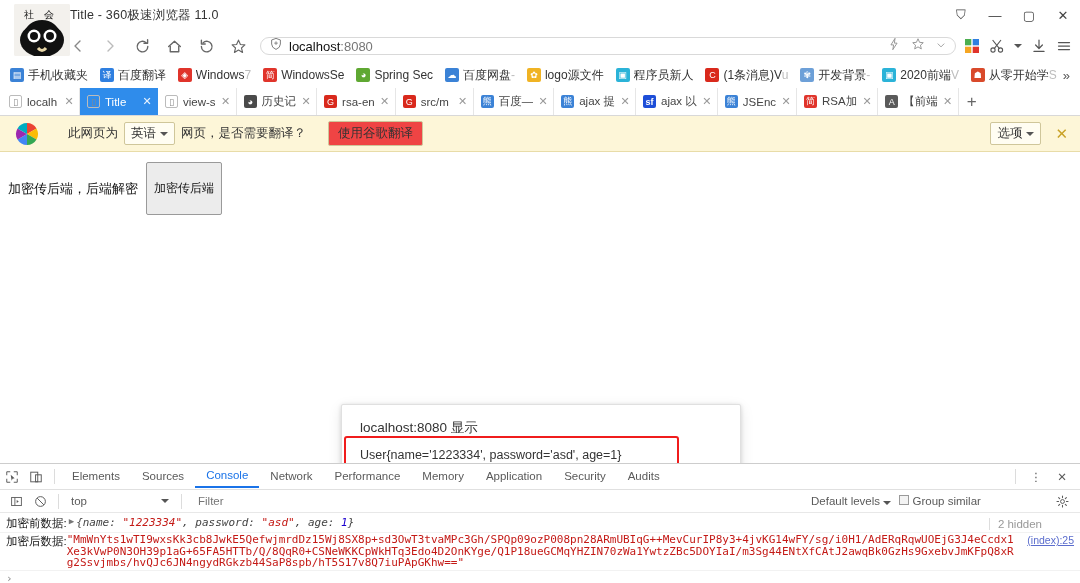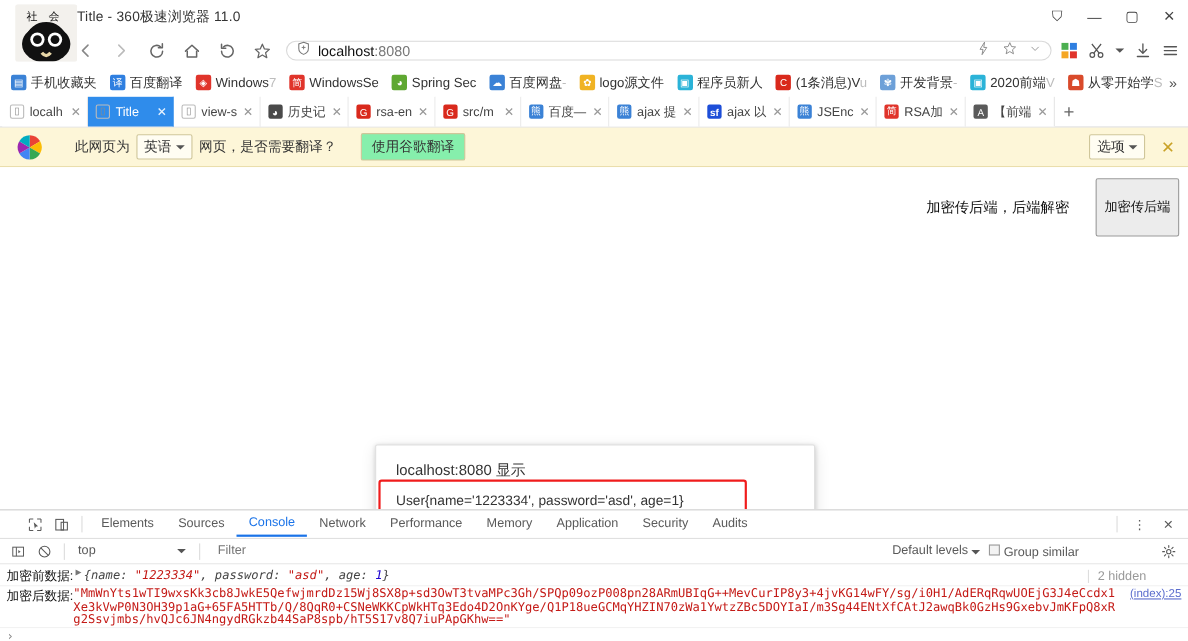--- a/index.html
+++ b/index.html
@@ -101,34 +101,34 @@
     font-size: 12.5px; color: #333;
   }
   .g-logo { width: 26px; height: 26px; margin-left: 6px; }
   .tb-text { margin-left: 18px; display: flex; align-items: center; gap: 6px; }
   .lang-select {
     border: 1px solid #cfc69a; background: #fffdf2; border-radius: 2px;
     padding: 2px 6px; font-size: 12.5px; display:flex; align-items:center; gap:4px;
   }
   .caret { width:0;height:0;border-left:4px solid transparent;border-right:4px solid transparent;border-top:4px solid #555; display:inline-block; }
   .tb-btn {
-    border: 1px solid #cfc69a; background: #86efac; border-radius: 2px;
+    border: 1px solid #cfc69a; background: #ef4444; border-radius: 2px;
     padding: 3px 9px; font-size: 12.5px; margin-left: 12px;
   }
   .tb-right { margin-left: auto; display: flex; align-items: center; gap: 14px; }
   .tb-close { color: #c9a227; font-size: 15px; padding-right: 4px; }
 
   
   .page {
     position: relative; background: #fff;
     height: 311px; overflow: hidden;
   }
   .page-line {
     padding: 10px 8px 0 8px; font-size: 13px; color: #111;
-    display: flex; align-items: center; gap: 24px; justify-content: flex-end;
+    display: flex; align-items: center; gap: 8px;
   }
   .page-btn {
     border: 1px solid #9a9a9a; background: #ececec; border-radius: 2px;
     font-size: 12px; padding: 17px 7px; color: #111;
   }
 
   
   .dialog {
     position: absolute; left: 341px; top: 252px; width: 400px;
     background: #fff; border: 1px solid #e0e0e0; border-radius: 2px;
@@ -142,21 +142,21 @@
     border: 2.5px solid #f01c1c; border-radius: 3px; pointer-events: none;
   }
 
   
   .devtools {
     position: absolute; left: 0; bottom: 0; width: 1080px; height: 120px;
     background: #fff; border-top: 1px solid #cdcdcd; font-size: 11.5px; color: #333;
   }
   .dt-tabs {
     height: 26px; display: flex; align-items: center; border-bottom: 1px solid #e0e0e0;
-    padding-left: 20px; gap: 0;
+    padding-left: 0; gap: 0;
   }
   .dt-iconbtn { width: 24px; height: 24px; display:flex; align-items:center; justify-content:center; color:#5a5a5a; }
   .dt-sep { width:1px; height:15px; background:#dcdcdc; margin: 0 6px; }
   .dt-tab { padding: 4px 11px 5px 11px; color: #5a5a5a; font-size: 11.5px; white-space: nowrap; }
   .dt-tab.active { color: #1a73e8; border-bottom: 2px solid #1a73e8; }
   .dt-right { margin-left: auto; display: flex; align-items: center; padding-right: 6px; gap: 2px; }
   .dt-filterrow {
     height: 23px; display: flex; align-items: center; border-bottom: 1px solid #e8e8e8;
     padding-left: 4px; color: #5a5a5a;
   }

